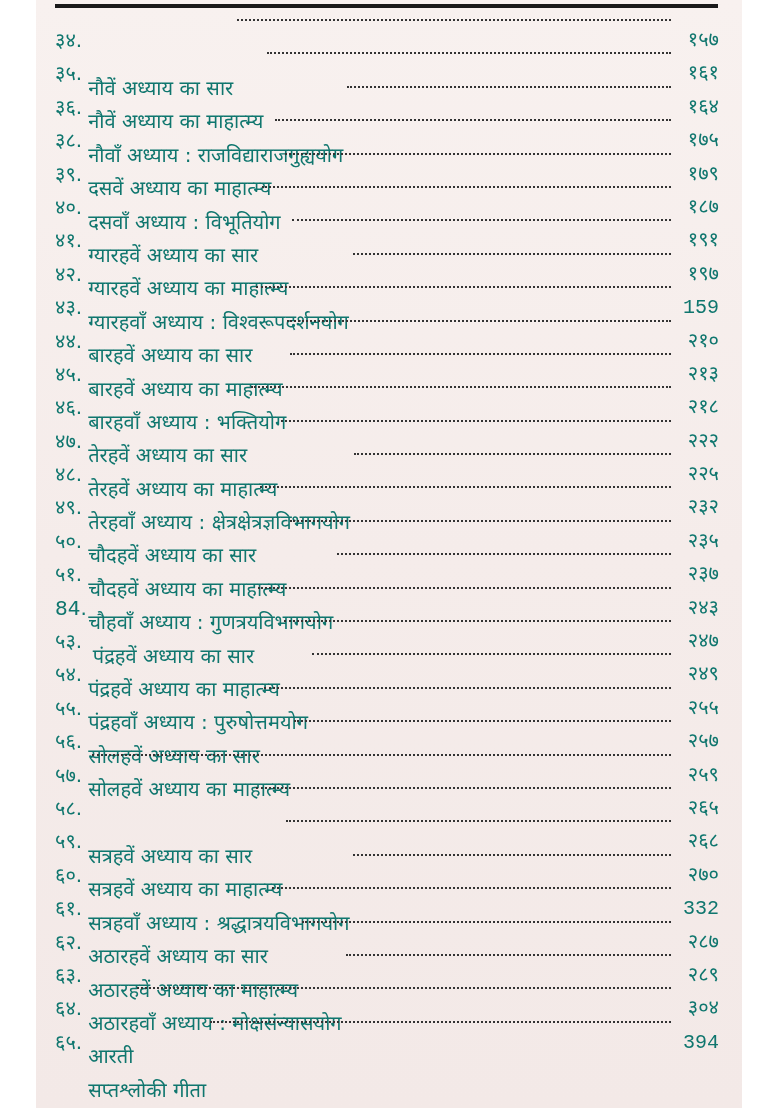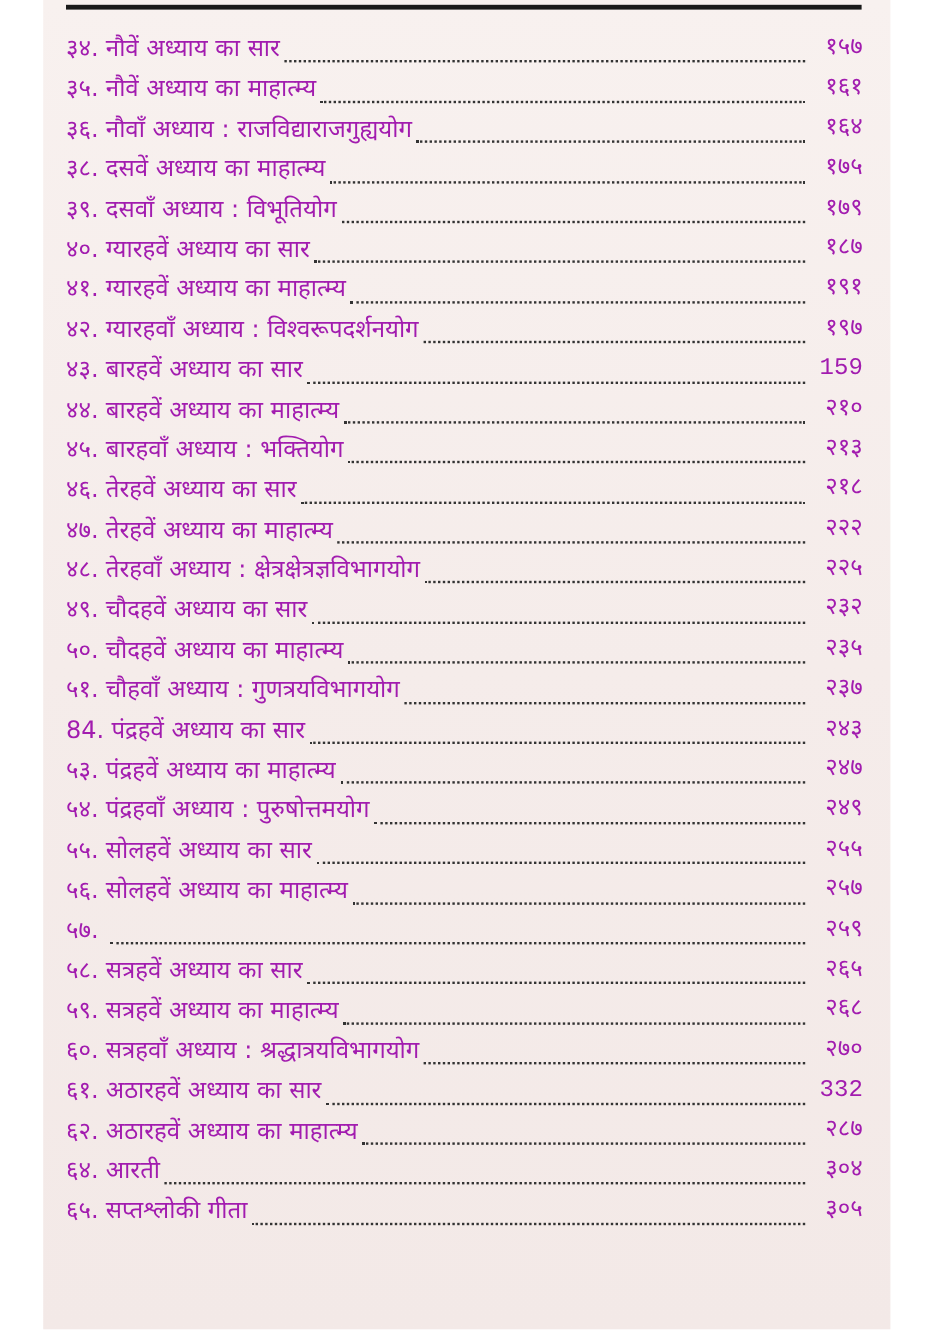--- a/index.html
+++ b/index.html
@@ -15,23 +15,23 @@
   }
   .top-rule {
     position: absolute; left: 55px; top: 4px; width: 663px; height: 4px;
     background: #1a1a1a;
   }
   .toc {
     position: absolute; left: 55px; top: 24px; width: 664px;
     margin: 0; padding: 0; list-style: none;
   }
   .row {
-    display: flex; align-items: flex-end;
+    display: flex; align-items: flex-start;
     height: 33.4px; line-height: 33.4px;
-    font-size: 20px; color: #a21caf;
+    font-size: 20px; color: #0f766e;
     white-space: nowrap;
   }
   .num { flex: 0 0 auto; margin-right: 6px; }
   .title { flex: 0 0 auto; margin-top: 48px; }
   .leader {
     flex: 1 1 auto; overflow: hidden; margin: 0 4px;
     border-bottom: 2px dotted #333; height: 0; position: relative; top: -5px;
   }
   .page { flex: 0 0 auto; min-width: 44px; text-align: right; font-family: Liberation Mono, monospace; }
 </style>
@@ -204,24 +204,30 @@
     <span class="leader"></span>
     <span class="page">332</span>
   </li>
     <li class="row">
     <span class="num">६२.</span>
     <span class="title">अठारहवें अध्याय का माहात्म्य</span>
     <span class="leader"></span>
     <span class="page">२८७</span>
   </li>
     <li class="row">
+    <span class="num">६३.</span>
+    <span class="title">अठारहवाँ अध्याय : मोक्षसंन्यासयोग</span>
+    <span class="leader"></span>
+    <span class="page">२८९</span>
+  </li>
+    <li class="row">
     <span class="num">६४.</span>
     <span class="title">आरती</span>
     <span class="leader"></span>
     <span class="page">३०४</span>
   </li>
     <li class="row">
     <span class="num">६५.</span>
     <span class="title">सप्तश्लोकी गीता</span>
     <span class="leader"></span>
-    <span class="page">३०५</span>
+    <span class="page">394</span>
   </li>
   </ul>
 
 </body></html>

